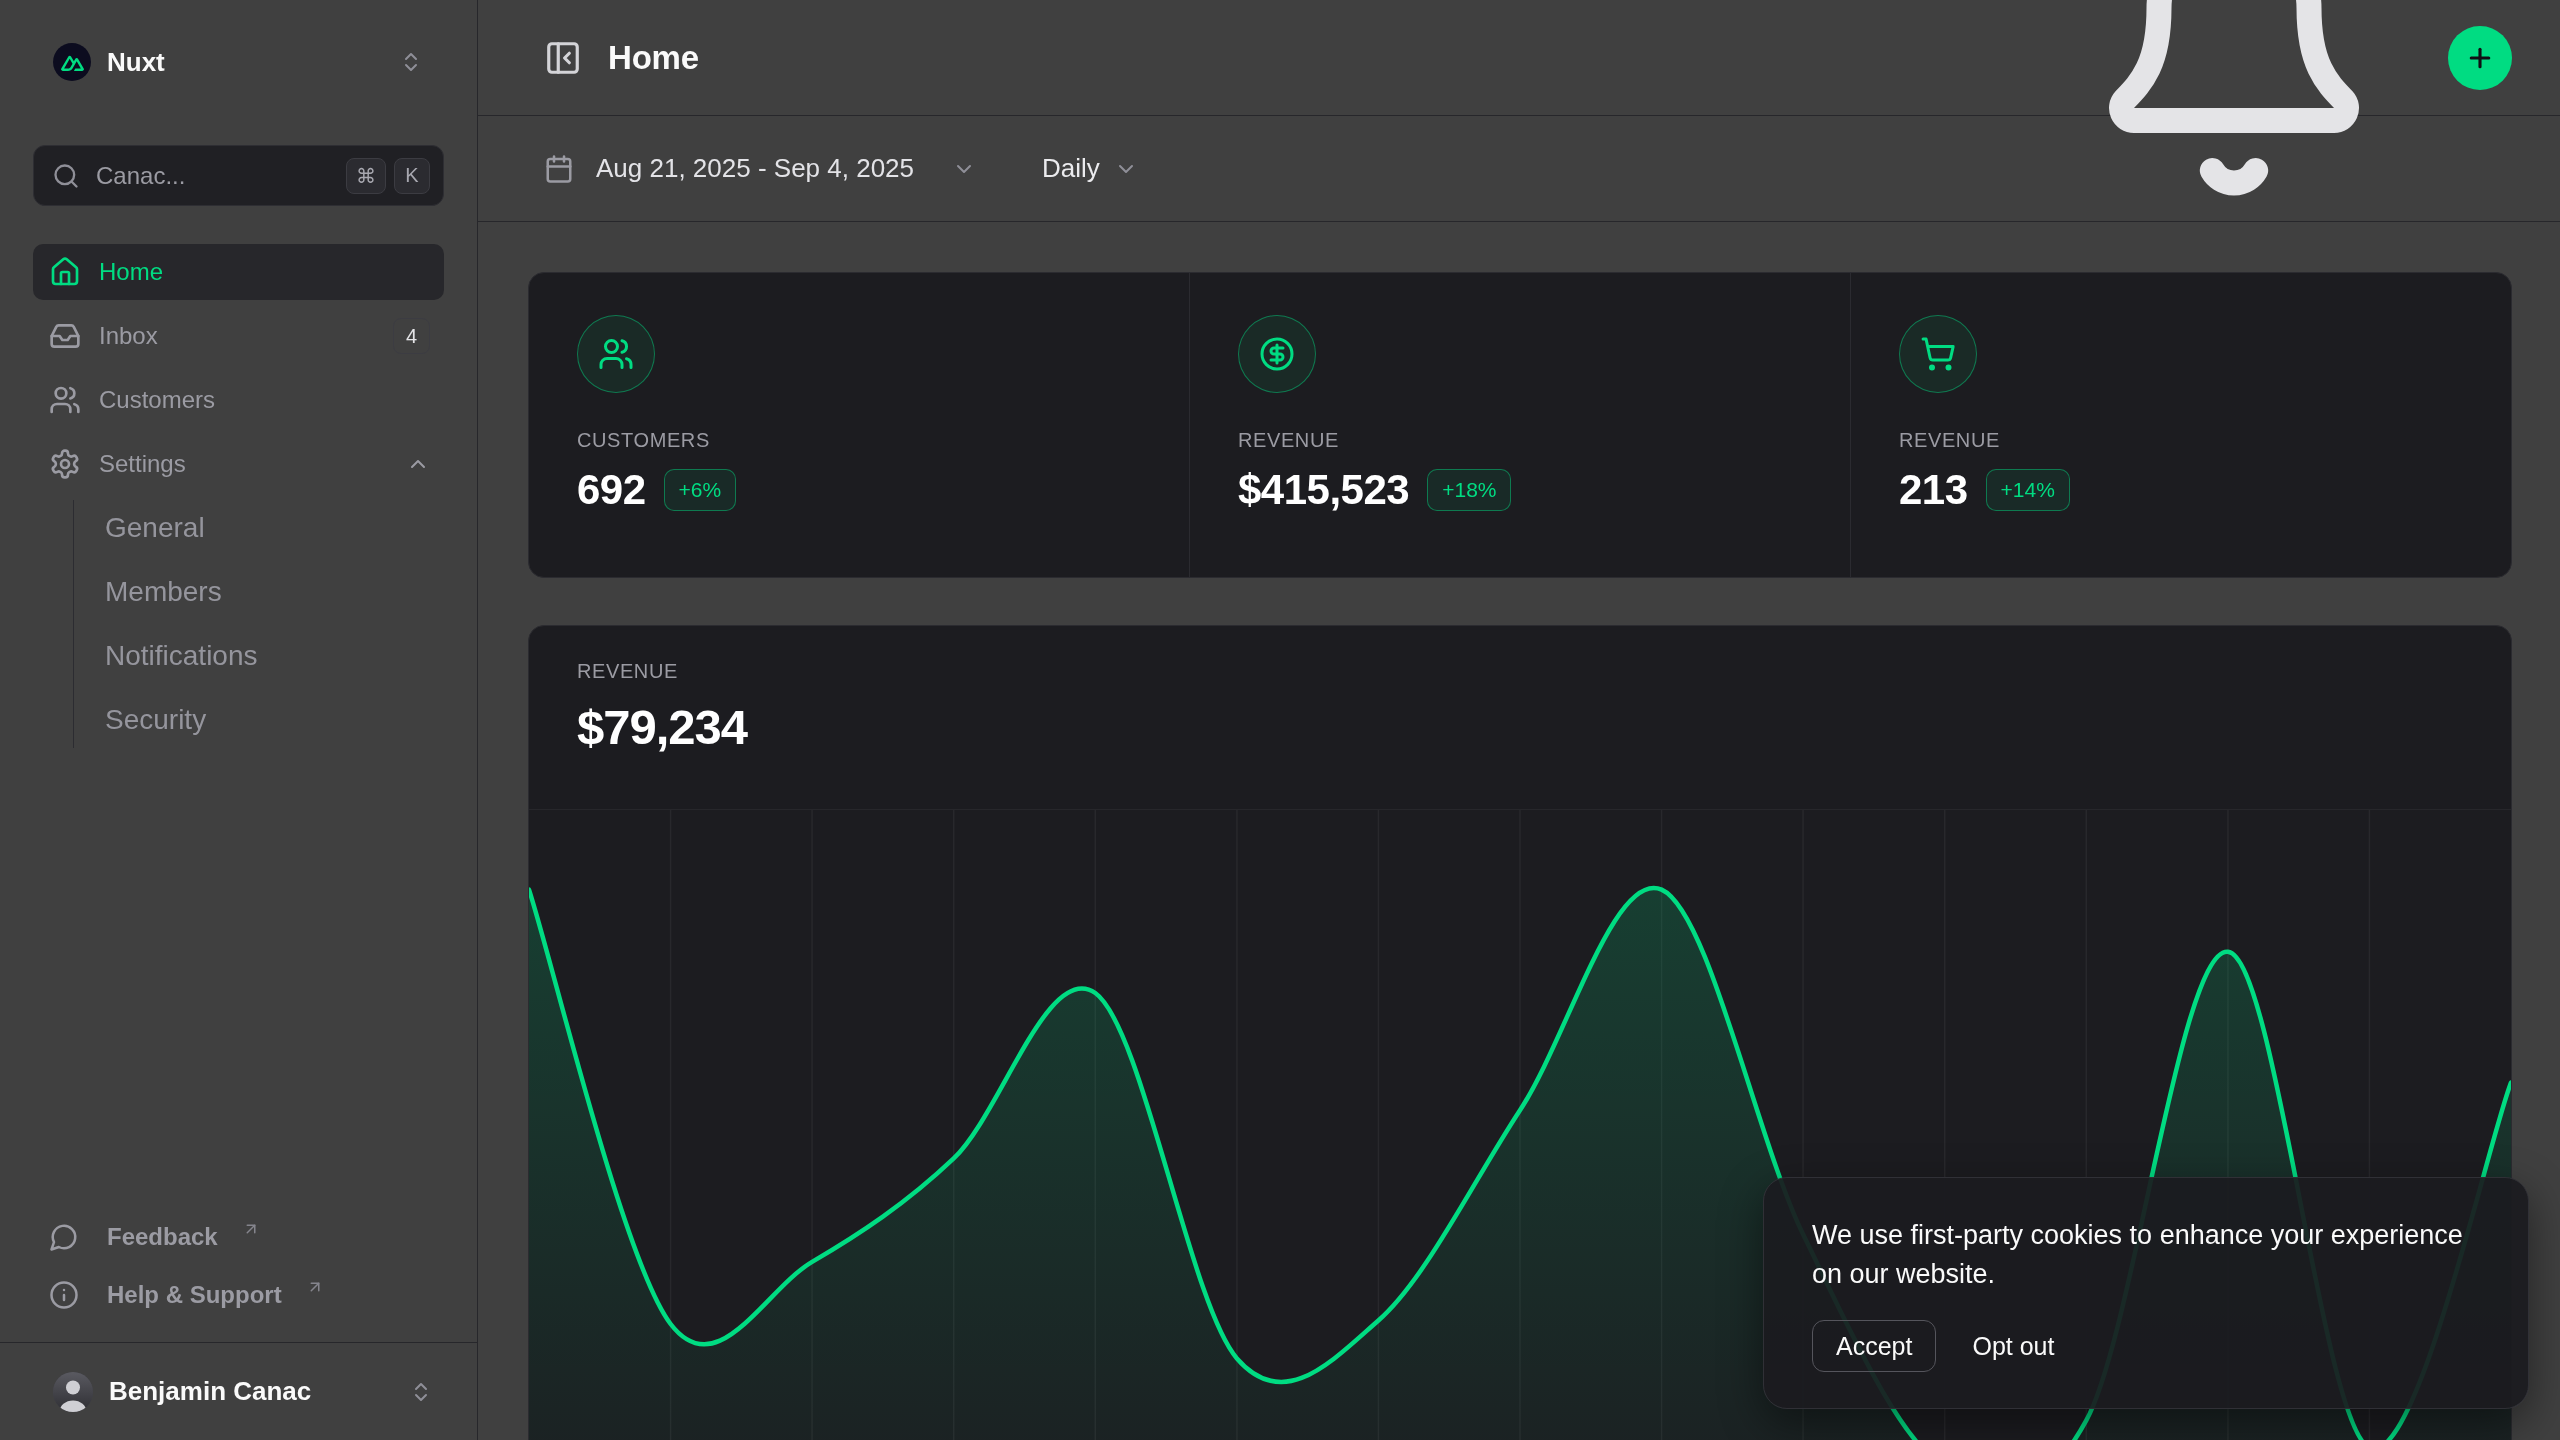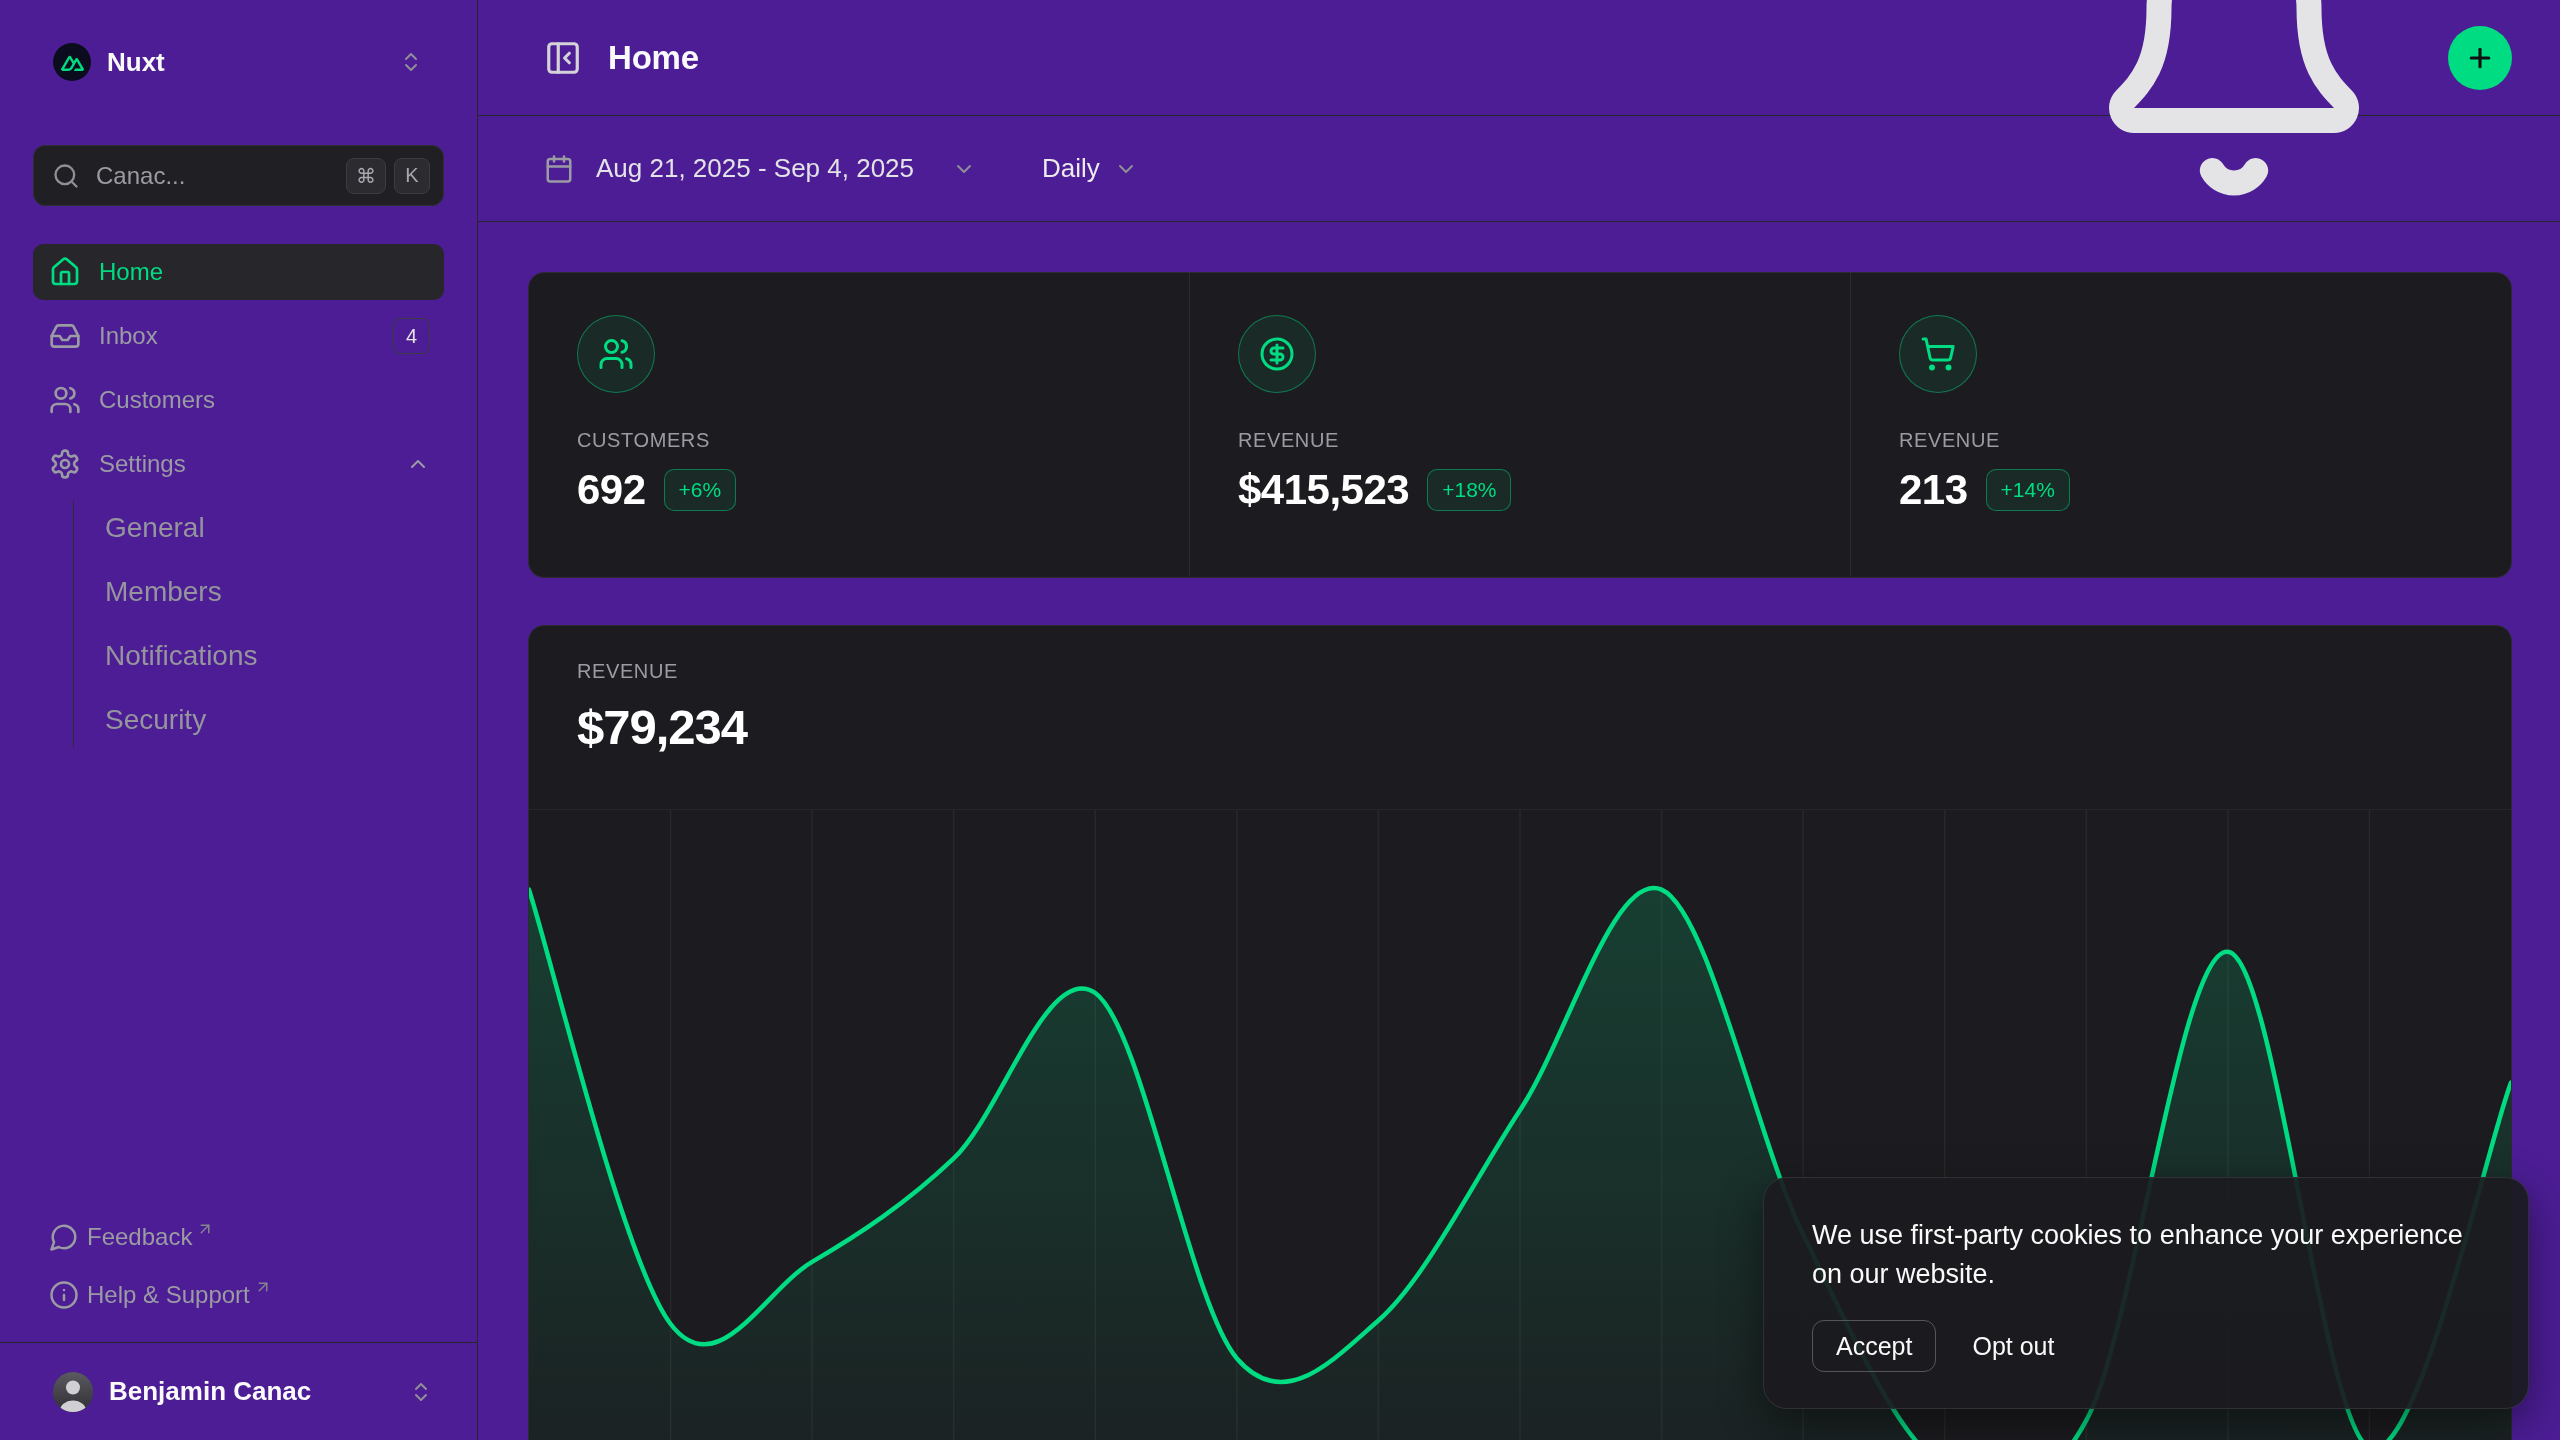--- a/index.html
+++ b/index.html
@@ -1,19 +1,19 @@
 <!DOCTYPE html>
 <html><head>
 <meta charset="utf-8">
 <style>
   html,body{margin:0;padding:0;background:#101012;}
   *{box-sizing:border-box;}
   .app{
     position:relative;width:2560px;height:1440px;overflow:hidden;
-    background:#4c1d95;color:#fafafa;display:flex;
+    background:#404040;color:#fafafa;display:flex;
     font-family:"Liberation Sans","DejaVu Sans",sans-serif;
   }
   svg{display:block;width:100%;height:100%;}
   .ic{flex:none;} .n24{width:24px;height:24px;} .n28{width:28px;height:28px;}
   .n30{width:30px;height:30px;} .n32{width:32px;height:32px;} .n36{width:36px;height:36px;}
   .n38{width:38px;height:38px;}
 
   
   .sidebar{width:478px;flex:none;border-right:1px solid #27272b;display:flex;flex-direction:column;}
   .team-row{height:56px;margin:34px 44px 0 33px;border-radius:10px;display:flex;align-items:center;gap:16px;padding:0 10px 0 20px;}
@@ -31,21 +31,21 @@
   .nav-row{height:56px;border-radius:10px;display:flex;align-items:center;gap:18px;padding:0 14px 0 16px;
     margin-bottom:8px;color:#9b9ba3;font-size:24px;font-weight:500;cursor:pointer;}
   .nav-row .lbl{flex:1;}
   .nav-row.active{background:#27272b;color:#00dc82;}
   .chip{height:36px;padding:0 12px;display:flex;align-items:center;border:1px solid #3c3c42;border-radius:8px;
     font-size:20px;color:#e4e4e7;font-weight:500;}
   .subnav{margin:2px 0 8px 40px;padding-left:31px;border-left:1.5px solid #2c2c31;}
   .sub-row{height:56px;margin-bottom:8px;display:flex;align-items:center;font-size:28px;font-weight:500;color:#95959d;cursor:pointer;}
   .side-spacer{flex:1;}
   .side-footer{margin:0 33px 18px;}
-  .foot-row{height:58px;display:flex;align-items:center;gap:8px;padding:0 16px;color:#9b9ba3;font-size:24px;font-weight:400;cursor:pointer;}
+  .foot-row{height:58px;display:flex;align-items:center;gap:28px;padding:0 16px;color:#9b9ba3;font-size:24px;font-weight:700;cursor:pointer;}
   .ext{width:18px;height:18px;color:#85858d;transform:translateY(-8px);margin-left:-4px;}
   .user-strip{border-top:1px solid #27272b;height:98px;display:flex;align-items:center;gap:16px;padding:0 44px 0 53px;}
   .avatar{width:40px;height:40px;border-radius:50%;overflow:hidden;flex:none;background:#3f3f46;}
   .user-name{font-size:26px;font-weight:700;color:#fafafa;flex:1;}
 
   
   .main{flex:1;min-width:0;display:flex;flex-direction:column;position:relative;}
   .topbar{height:116px;flex:none;border-bottom:1px solid #27272b;display:flex;align-items:center;gap:26px;padding:0 48px 0 66px;}
   .collapse-btn{color:#d4d4d8;background:none;border:none;padding:0;cursor:pointer;}
   .page-title{font-size:33px;font-weight:700;color:#fafafa;letter-spacing:-.2px;}

